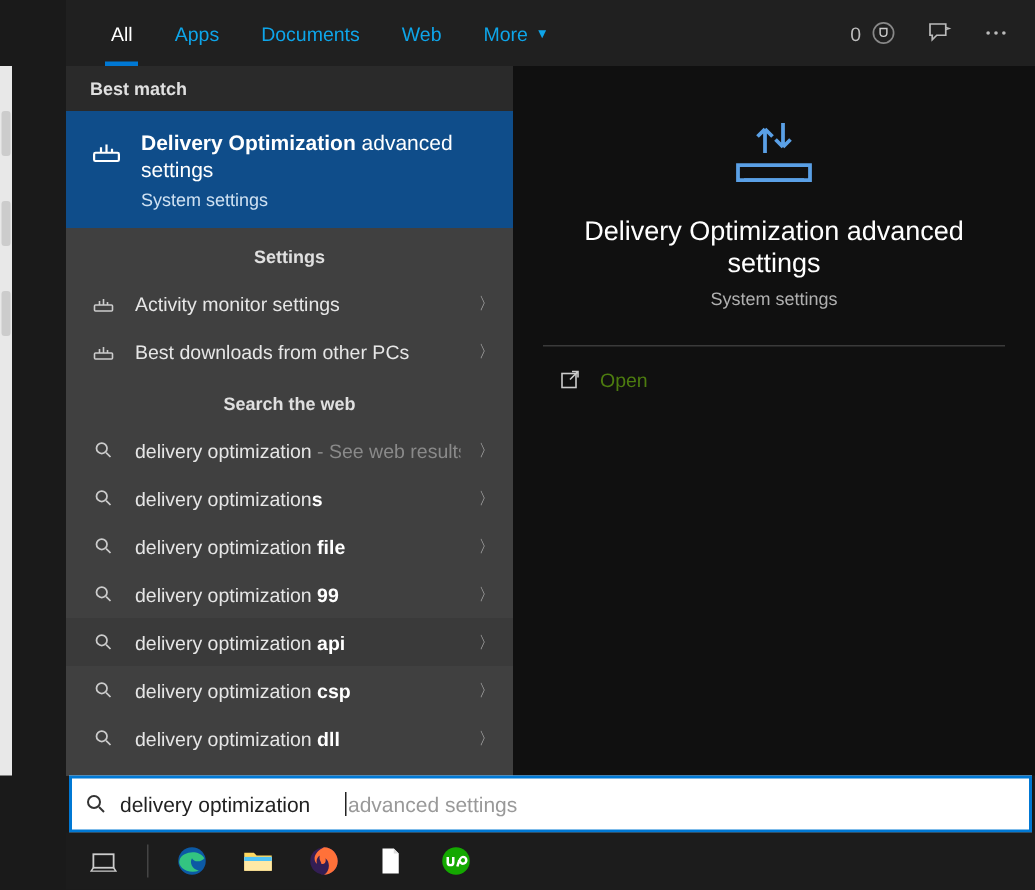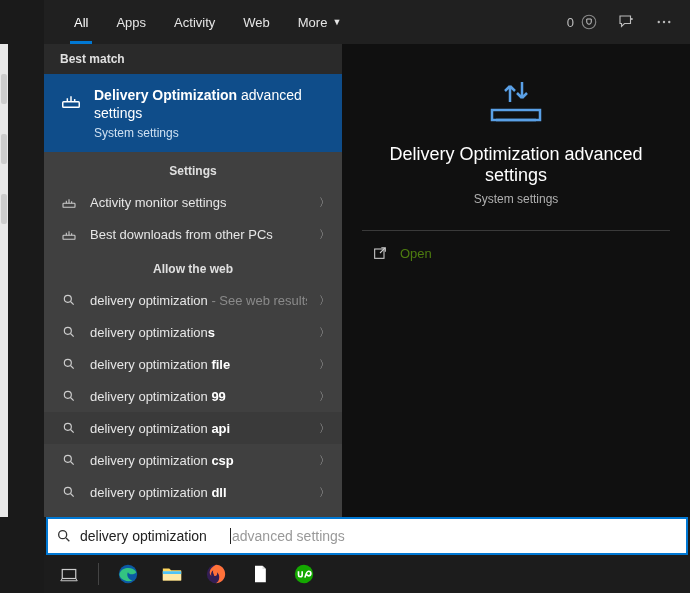--- a/index.html
+++ b/index.html
@@ -1,21 +1,21 @@
 <!DOCTYPE html>
 <html><head>
 <meta charset="utf-8">
 <style>
 * { margin: 0; padding: 0; box-sizing: border-box; font-family: "Segoe UI", sans-serif; }
 body { width: 690px; height: 593px; background: #1a1a1a; overflow: hidden; position: relative; }
 .container { display: flex; flex-direction: column; height: 100%; margin-left: 44px; }
 
 
 .tabbar { display: flex; align-items: center; background: #202020; height: 44px; padding: 0 8px 0 16px; }
-.tab { color: #e5e5e5; font-size: 13px; padding: 0 14px; height: 44px; display: flex; align-items: center; cursor: pointer; position: relative; }
+.tab { color: #0ea5e9; font-size: 13px; padding: 0 14px; height: 44px; display: flex; align-items: center; cursor: pointer; position: relative; }
 .tab.active { color: #fff; }
 .tab.active::after { content: ""; position: absolute; bottom: 0; left: 10px; right: 10px; height: 3px; background: #0078d4; }
 .tab .chev { margin-left: 5px; font-size: 9px; }
 .tabbar-right { margin-left: auto; display: flex; align-items: center; gap: 18px; color: #bdbdbd; font-size: 13px; padding-right: 8px; }
 .reward { display: flex; align-items: center; gap: 6px; }
 .icon-btn { width: 20px; height: 20px; display: flex; align-items: center; justify-content: center; cursor: pointer; color: #cfcfcf; }
 
 
 .main { display: flex; flex: 1; min-height: 0; }
 .left { width: 298px; background: #404040; display: flex; flex-direction: column; overflow-y: auto; }
@@ -70,21 +70,21 @@
   <div class="blob"></div>
     <div class="blob"></div>
     <div class="blob"></div>
 </div>
 
 <div class="container">
 
   <div class="tabbar">
     <div class="tab active">All</div>
     <div class="tab">Apps</div>
-    <div class="tab">Activity</div>
+    <div class="tab">Documents</div>
     <div class="tab">Web</div>
     <div class="tab">
       <span>More</span>
       <span class="chev">▼</span>
     </div>
     <div class="tabbar-right">
       <div class="reward">
         <span>0</span>
         <svg width="18" height="18" viewBox="0 0 24 24">
             <circle cx="12" cy="12" r="9" fill="none" stroke="#888" stroke-width="1.5"></circle>
@@ -143,21 +143,21 @@
               <svg width="16" height="16" viewBox="0 0 24 24">
                 <rect x="3" y="14" width="18" height="6" rx="1" fill="none" stroke="#ccc" stroke-width="1.6"></rect>
                 <path d="M8 14V10M12 14V8M16 14V11" stroke="#ccc" stroke-width="1.6"></path>
               </svg>
             </span>
             <span class="lbl">Best downloads from other PCs</span>
             <span class="chev">〉</span>
           </div>
         </div>
 
-      <div class="section-hdr plain">Allow the web</div>
+      <div class="section-hdr plain">Search the web</div>
       <div id="web-list">
           <div class="item">
             <span class="icn">
               <svg width="14" height="14" viewBox="0 0 24 24">
                 <circle cx="10" cy="10" r="6" fill="none" stroke="#ccc" stroke-width="2"></circle>
                 <path d="M15 15l5 5" stroke="#ccc" stroke-width="2"></path>
               </svg>
             </span>
             <span class="lbl">delivery optimization<span class="bold"></span><span class="dim"> - See web results</span></span>
             <span class="chev">〉</span>

